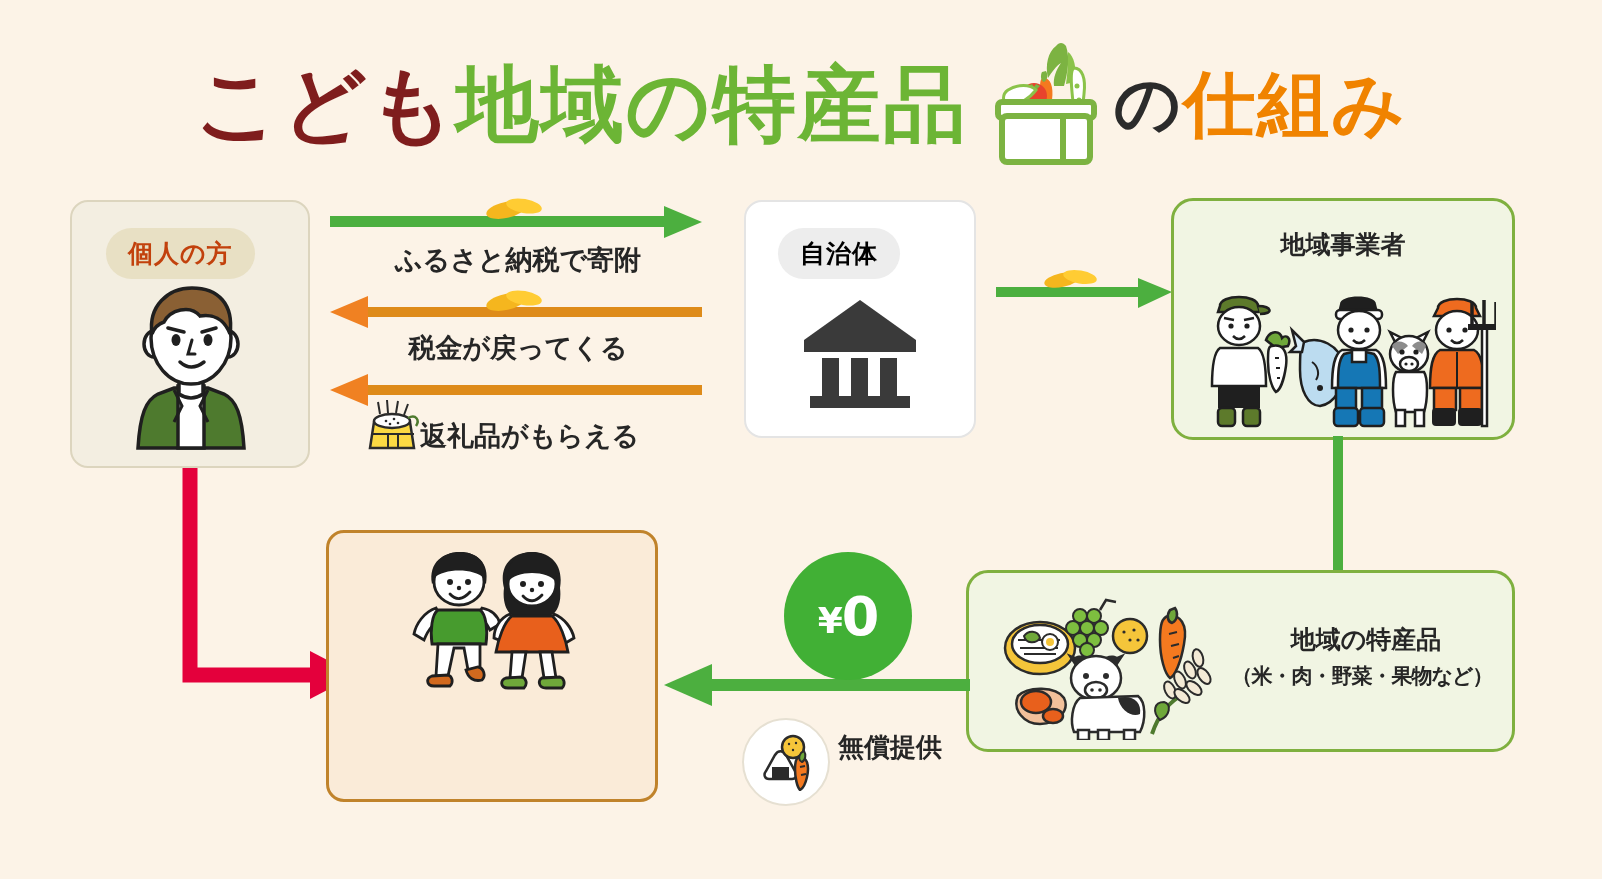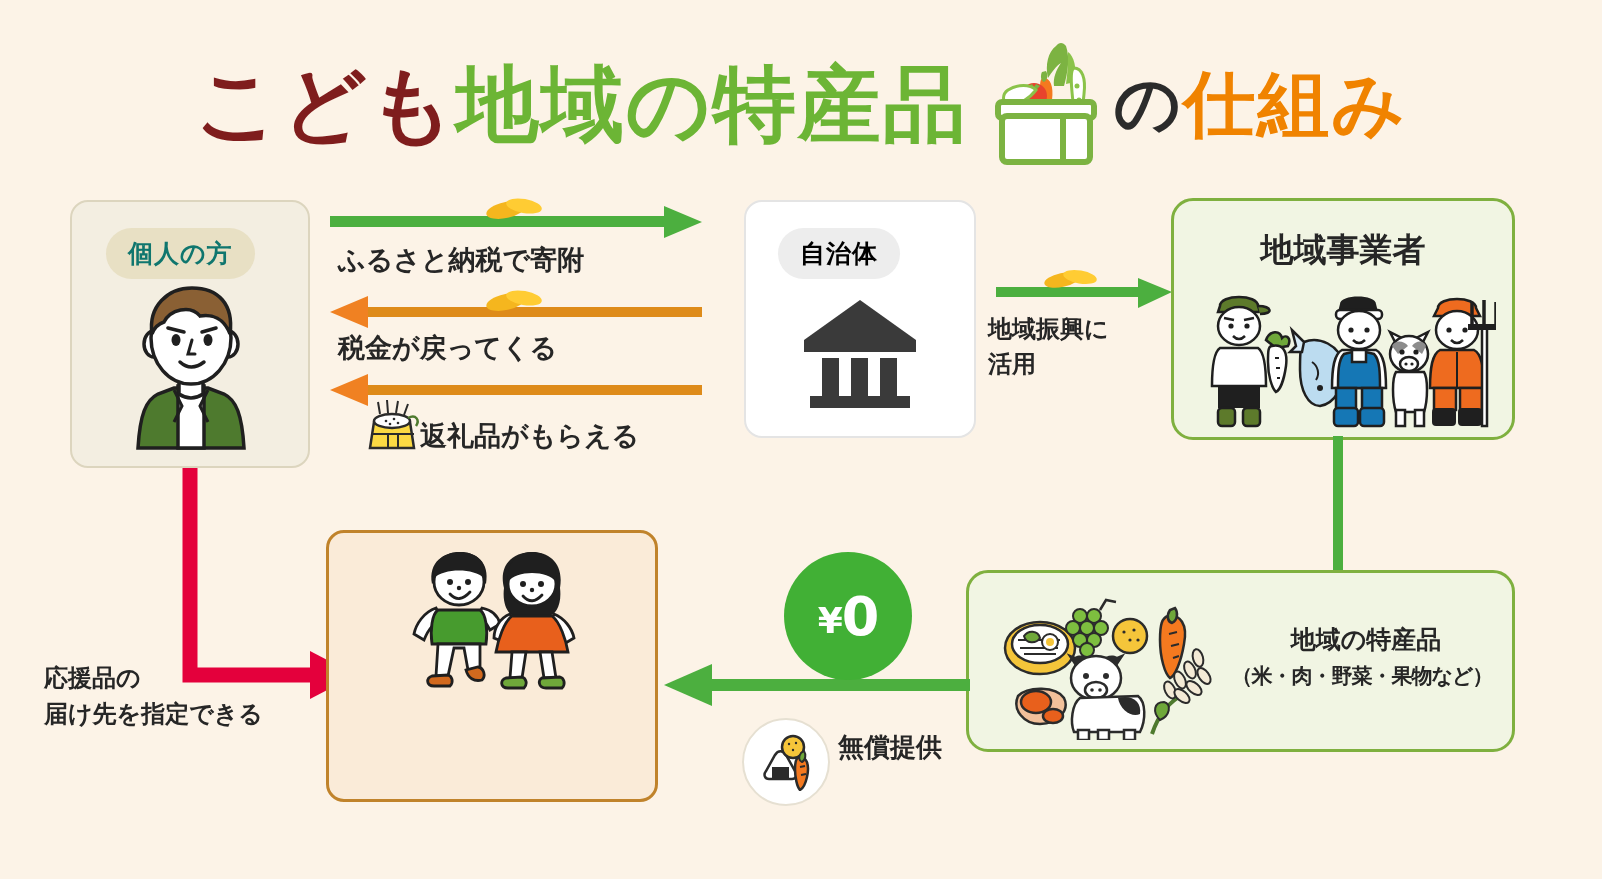--- a/index.html
+++ b/index.html
@@ -45,62 +45,62 @@
     color:#262626;
   }
 
   
   #box-individual{
     left:70px;top:200px;width:240px;height:268px;
     background:#F3EEE1;border:2px solid #DCD5BE;
   }
   #pill-individual{
     left:106px;top:228px;
-    background:#E8E0C4;color:#0f766e;
+    background:#E8E0C4;color:#c2410c;
     padding:9px 22px;font-size:25px;
   }
 
   
   #box-municipality{
     left:744px;top:200px;width:232px;height:238px;
     background:#FFFFFF;border:2px solid #E4E4E4;
   }
   #pill-municipality{
     left:778px;top:228px;
     background:#EDEDED;color:#000000;
     padding:9px 22px;font-size:25px;
   }
 
   
   #box-business{
     left:1171px;top:198px;width:344px;height:242px;
     background:#F1F5E3;border:3px solid #7FB03F;border-radius:22px;
   }
-  #label-business{left:1171px;top:228px;width:344px;font-size:33px;}
+  #label-business{left:1171px;top:228px;width:344px;font-size:25px;}
 
   
   #box-products{
     left:966px;top:570px;width:549px;height:182px;
     background:#F1F5E3;border:3px solid #7FB03F;border-radius:22px;
   }
   #label-products{left:1222px;top:623px;width:288px;font-size:25px;}
   #sublabel-products{left:1202px;top:662px;width:320px;font-size:21px;font-weight:700;letter-spacing:-1px;}
 
   
   #box-children{
     left:326px;top:530px;width:332px;height:272px;
     background:#FAEBD8;border:3px solid #C0832B;border-radius:18px;
   }
   #label-children{left:326px;top:700px;width:332px;font-size:25px;line-height:1.45;}
 
   
   .arrowlabel{
     font-weight:700;color:#262626;
     font-family:"DejaVu Sans","Liberation Sans",sans-serif;
-    white-space:nowrap;
+    text-align:center;white-space:nowrap;
   }
   #lbl-donate{left:338px;top:242px;width:360px;font-size:27px;}
   #lbl-taxback{left:338px;top:330px;width:360px;font-size:27px;}
   #lbl-gift{left:420px;top:418px;font-size:27px;}
   #lbl-regional{left:988px;top:312px;width:180px;font-size:24px;line-height:1.45;}
   #lbl-free{left:838px;top:730px;font-size:26px;}
   #lbl-designate{left:44px;top:660px;font-size:24px;line-height:1.5;text-align:left;}
 
   
   #badge-yen{
@@ -153,24 +153,20 @@
       </svg>
     </span>
     <span class="t dark">の</span><span class="t sub">仕組み</span>
   </div>
 
   <div class="abs" style="left:150px;top:460px;">
     <svg width="220" height="240" viewBox="0 0 220 240">
       <path d="M40 0 L40 215 L168 215" stroke="#E4003C" stroke-width="15" fill="none"></path>
       <path d="M160 191 L206 215 L160 239 Z" fill="#E4003C"></path>
     </svg>
-  </div>
-  <div class="abs arrowlabel nosel" id="lbl-designate">
-    <div>応援品の</div>
-    <div>届け先を指定できる</div>
   </div>
 
   <div class="abs box" id="box-individual"></div>
   <div class="abs pill nosel" id="pill-individual">個人の方</div>
   <div class="abs" style="left:124px;top:278px;">
     <svg width="134" height="176" viewBox="0 0 134 176">
 
       <path d="M34 116 C22 122 16 136 14 170 L120 170 C118 136 112 122 100 116 L84 110 L50 110 Z" fill="#4E7A2E" stroke="#1f1f1f" stroke-width="3.5"></path>
 
       <path d="M54 108 L54 170 L80 170 L80 108 Z" fill="#FFFFFF" stroke="#1f1f1f" stroke-width="3.5"></path>
@@ -266,24 +262,20 @@
     <svg width="176" height="36" viewBox="0 0 176 36">
       <rect x="0" y="11" width="146" height="10" fill="#4CAF3F"></rect>
       <path d="M142 2 L176 16 L142 32 Z" fill="#4CAF3F"></path>
     </svg>
   </div>
   <div class="abs" style="left:1042px;top:264px;">
     <svg width="58" height="28" viewBox="0 0 58 28">
       <ellipse cx="20" cy="16" rx="18" ry="7" transform="rotate(-12 20 16)" fill="#F5B61E"></ellipse>
       <ellipse cx="38" cy="13" rx="17" ry="6.5" transform="rotate(10 38 13)" fill="#FFCC33"></ellipse>
     </svg>
-  </div>
-  <div class="abs arrowlabel nosel" id="lbl-regional">
-    <div>地域振興に</div>
-    <div>活用</div>
   </div>
 
   <div class="abs box" id="box-business"></div>
   <div class="abs boxlabel nosel" id="label-business">地域事業者</div>
   <div class="abs" style="left:1196px;top:282px;">
     <svg width="300" height="148" viewBox="0 0 300 148">
 
       <path d="M24 24 C24 12 62 12 62 24 L64 30 L22 30 Z" fill="#5D7A2B" stroke="#1f1f1f" stroke-width="2.5"></path>
       <path d="M62 24 C76 24 78 32 64 32" fill="#5D7A2B" stroke="#1f1f1f" stroke-width="2.5"></path>
       <ellipse cx="43" cy="44" rx="21" ry="19" fill="#FFFFFF" stroke="#1f1f1f" stroke-width="2.5"></ellipse>

